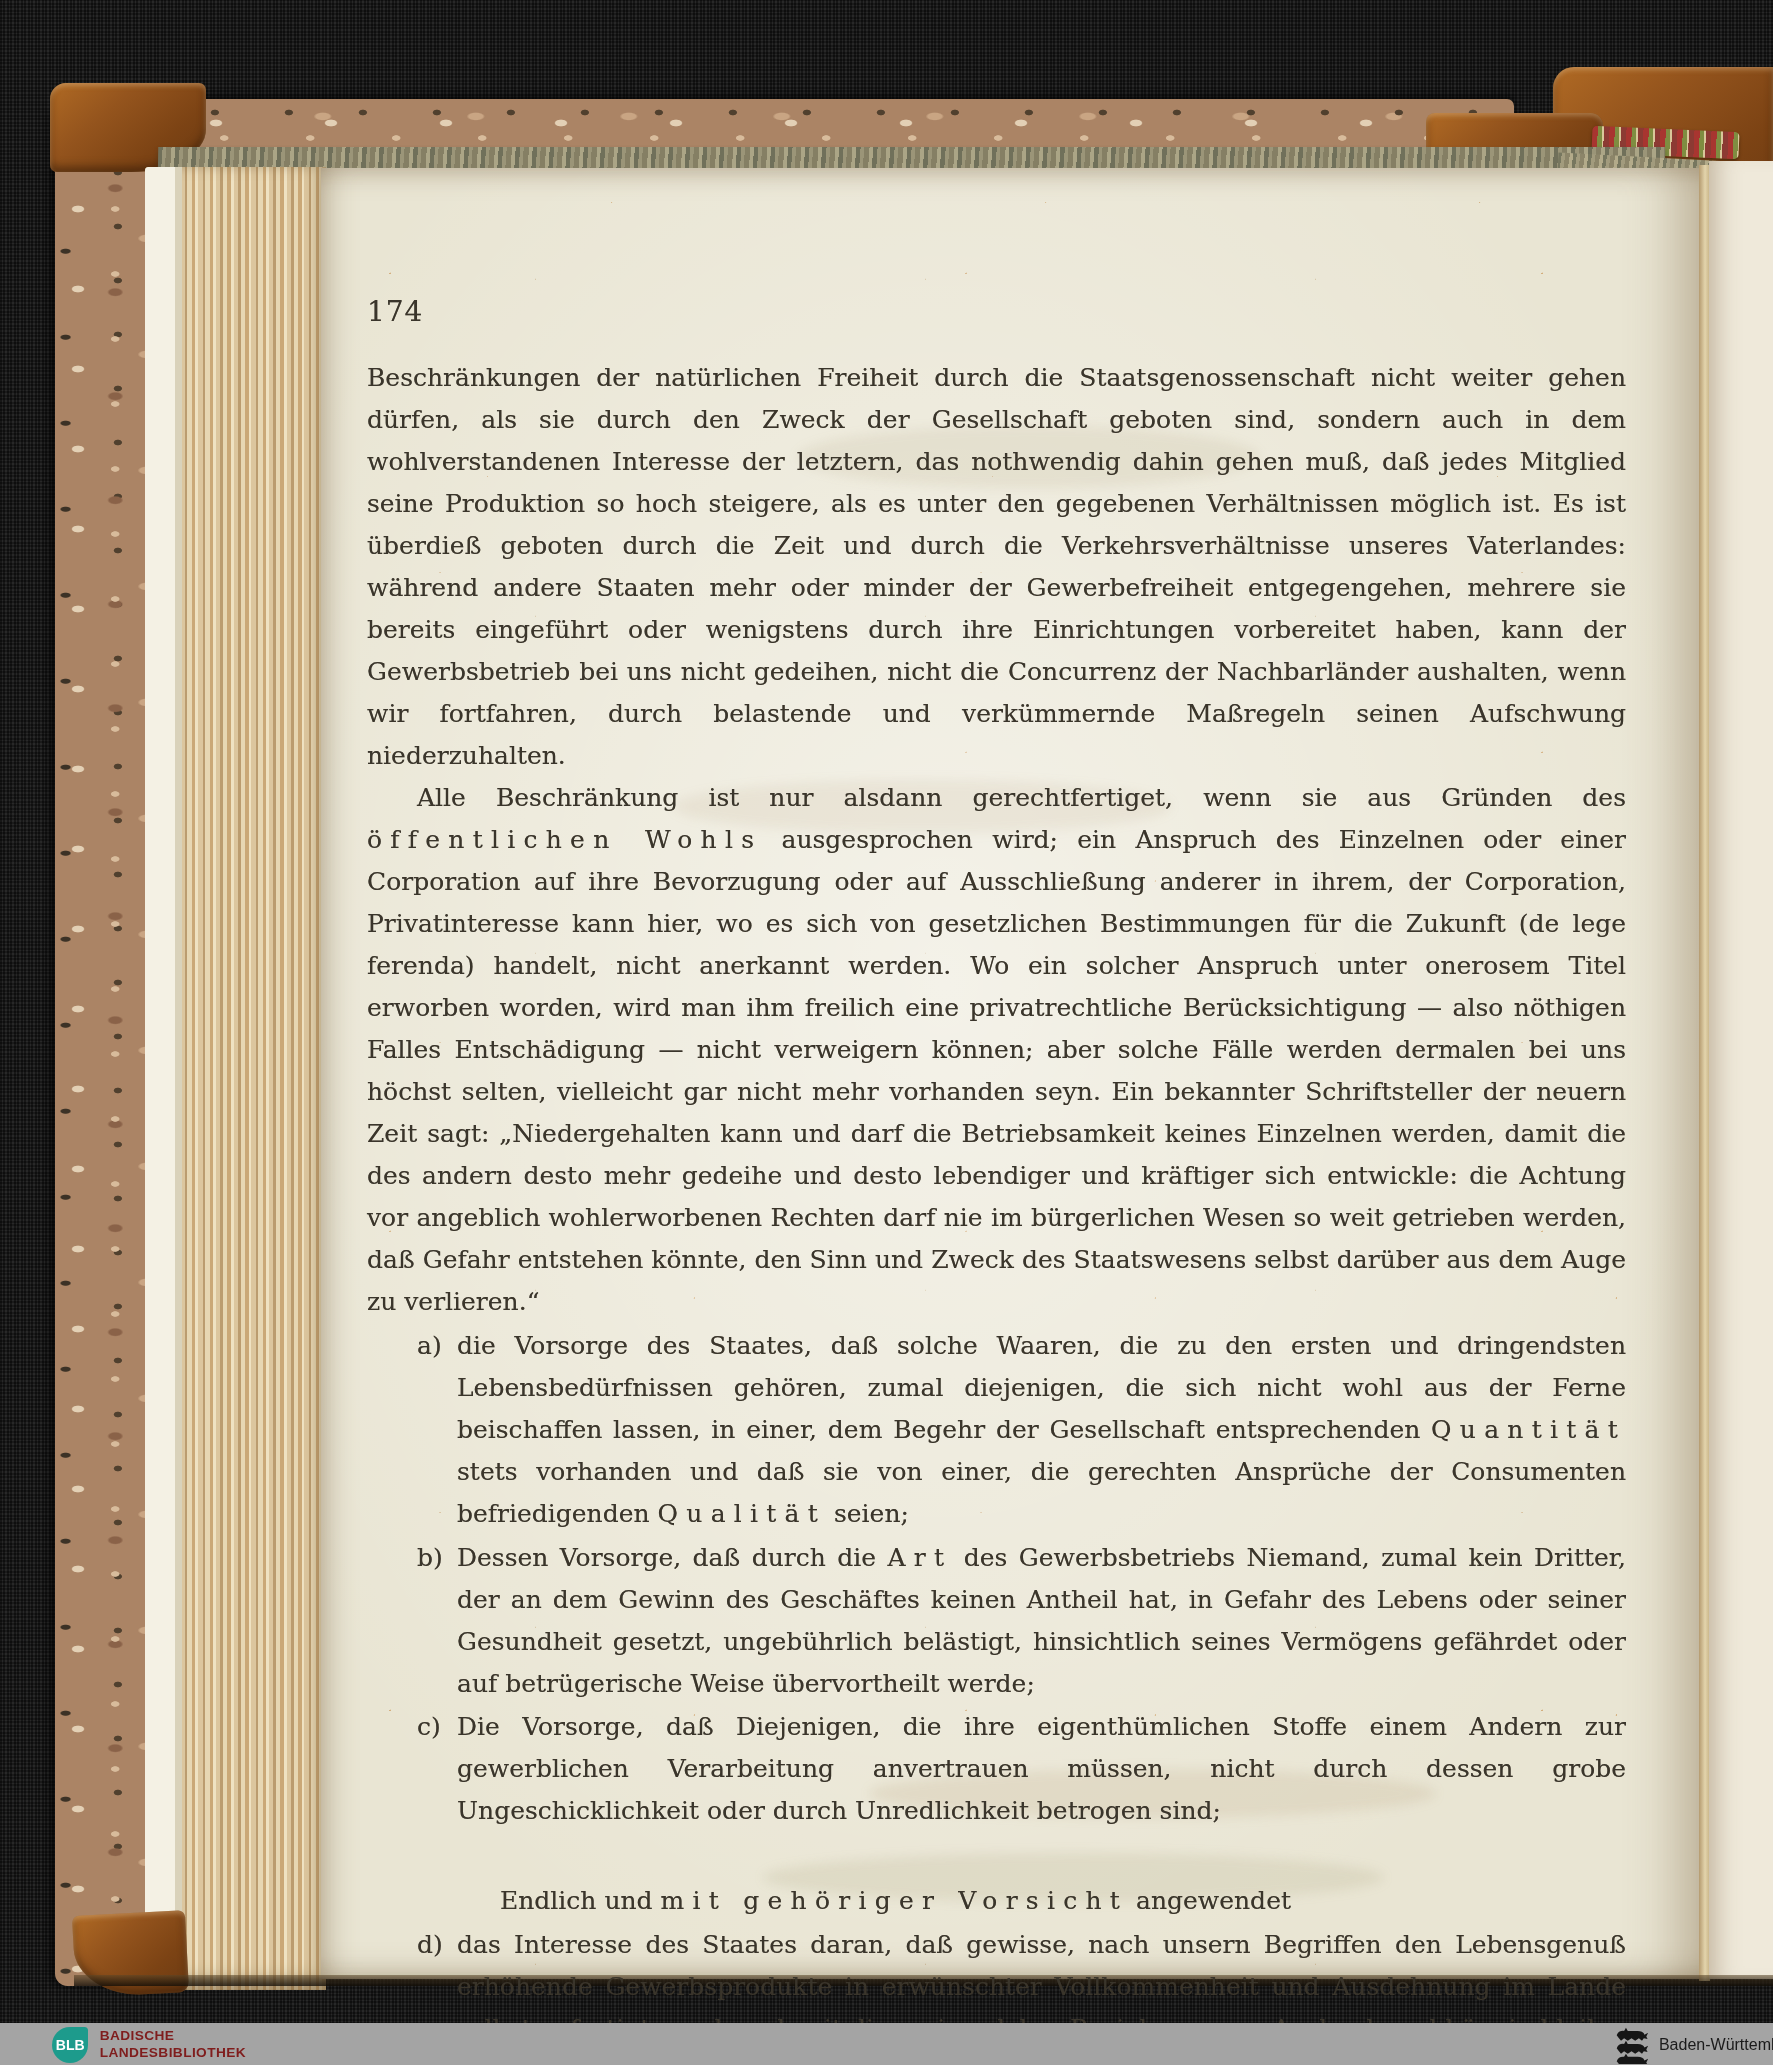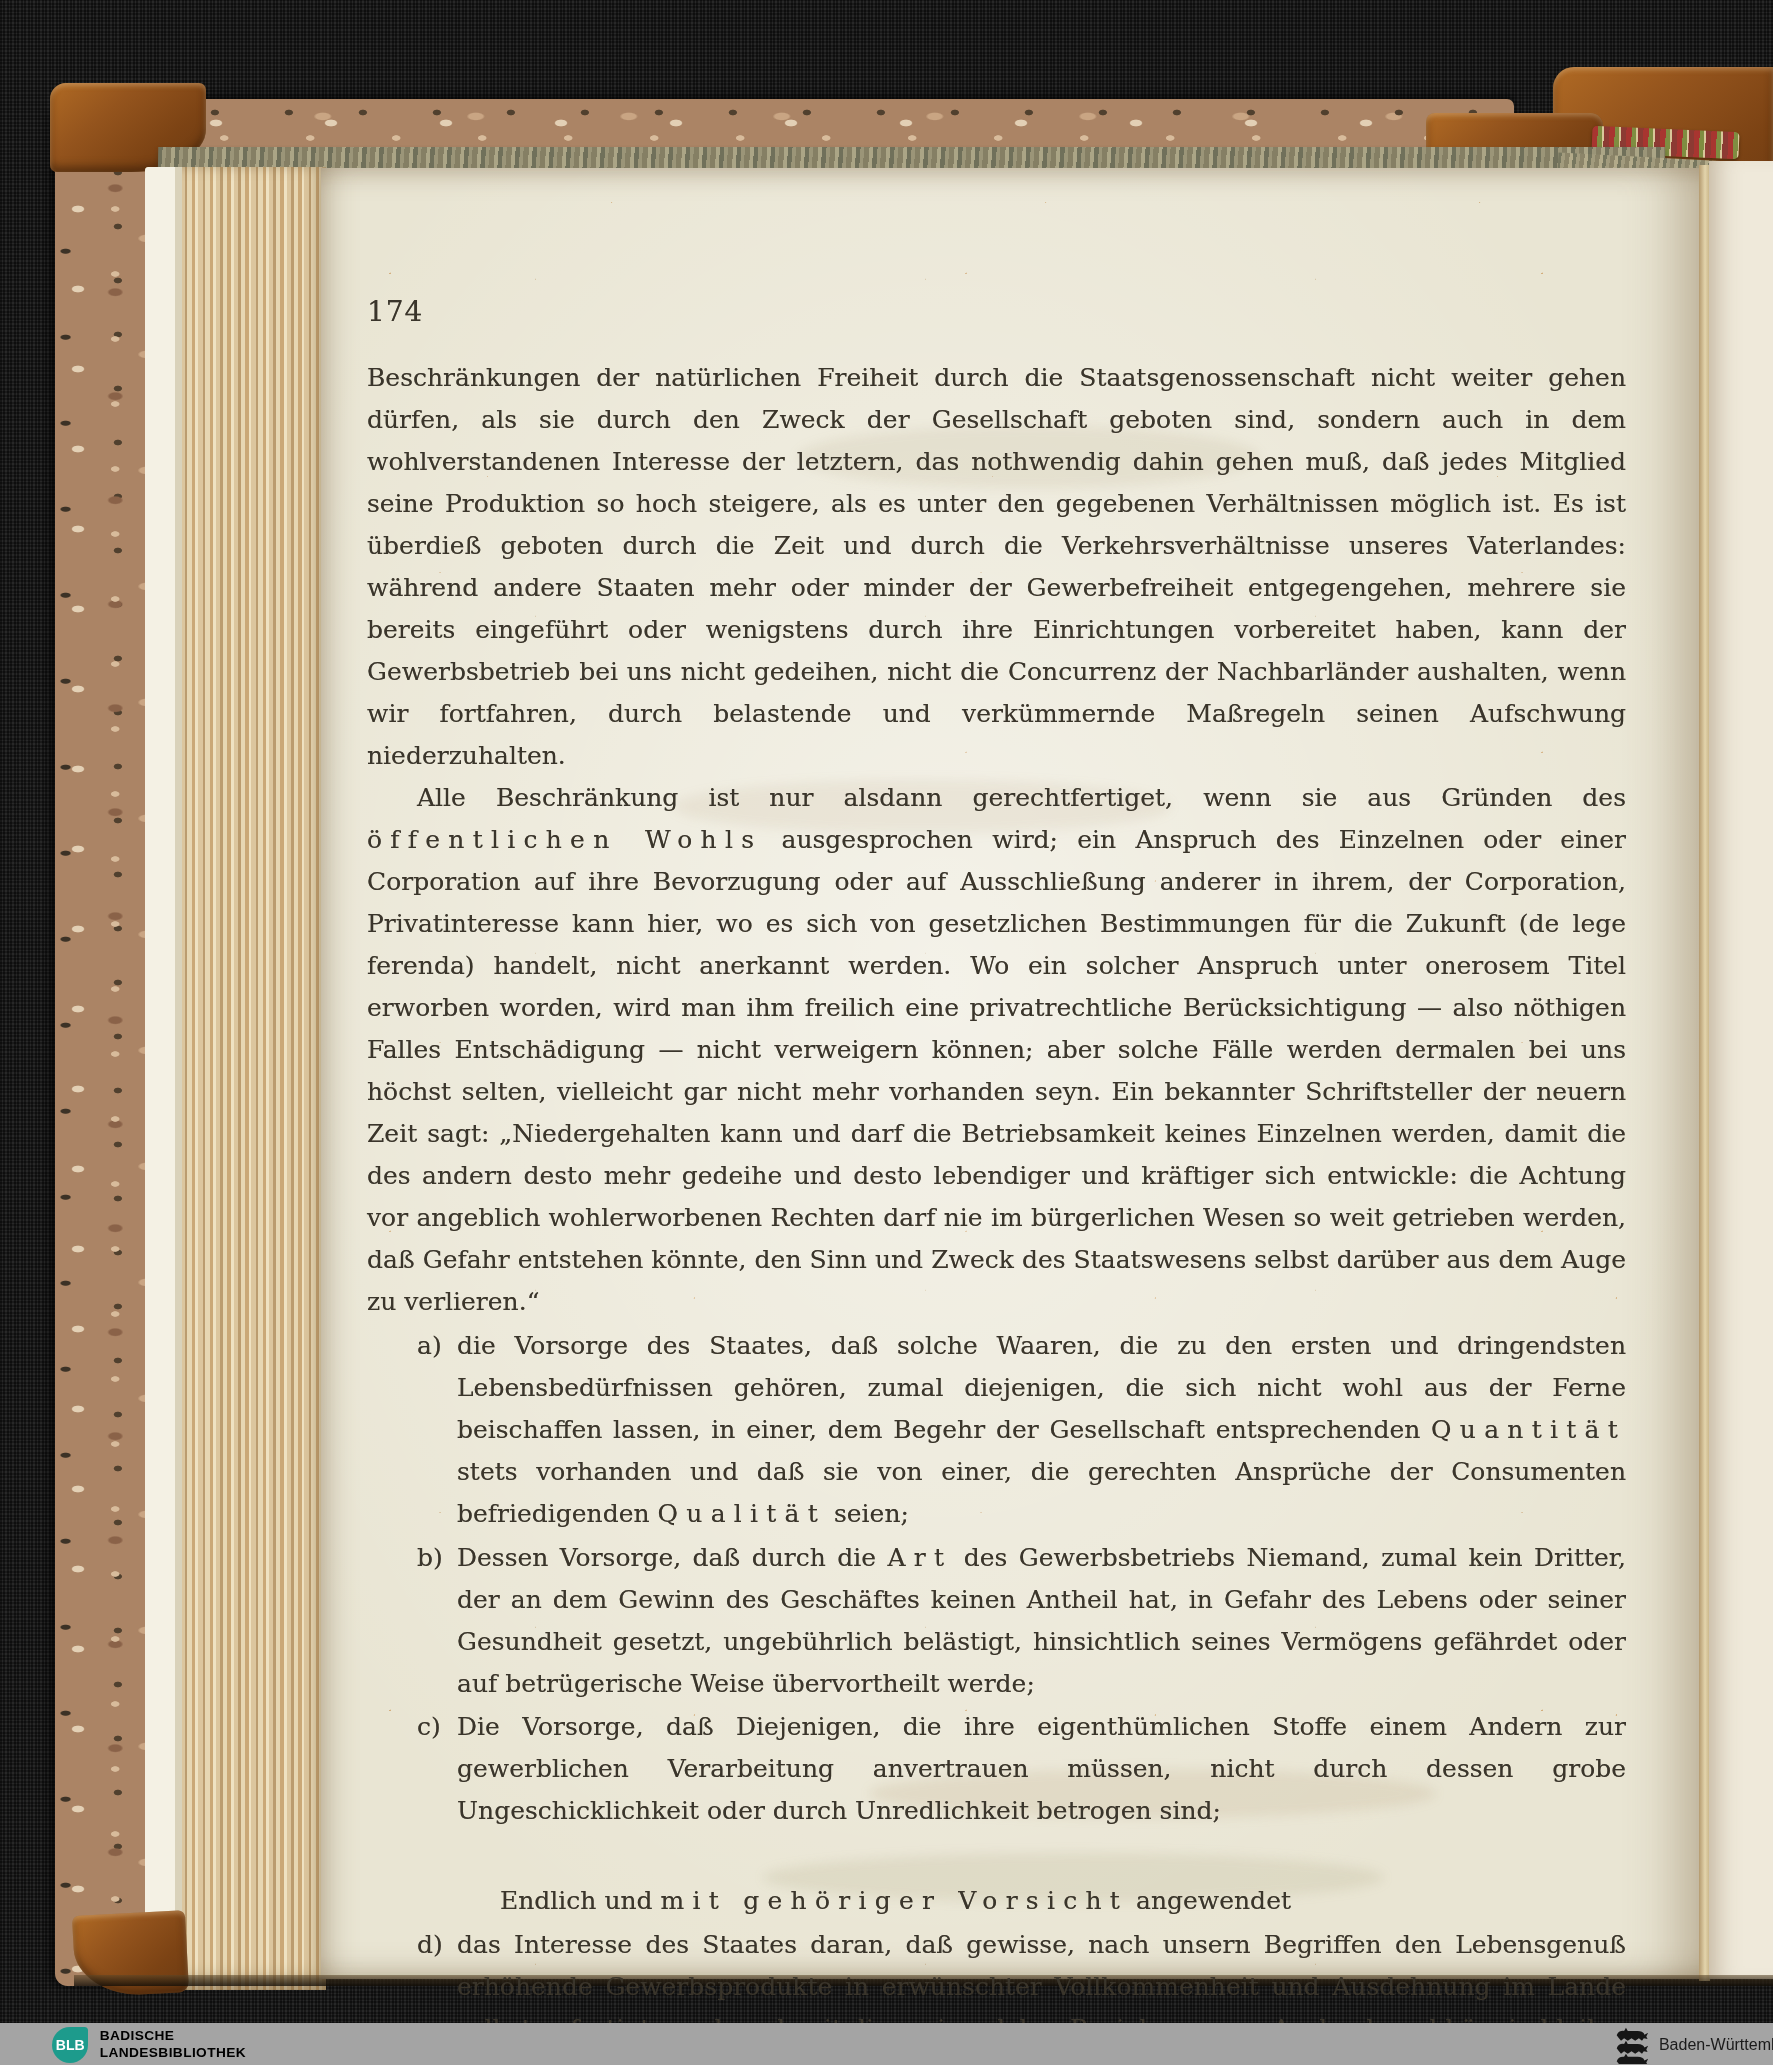--- a/index.html
+++ b/index.html
@@ -78,21 +78,21 @@
   .para.indent{text-indent:50px;}
   .para.list{position:relative;padding-left:90px;margin:1.8px 0;}
   .para.list .marker{position:absolute;left:50px;top:0;}
   .para.inset{margin-left:133px;text-align:left;margin-top:48px;}
   .sperr{letter-spacing:0.33em;}
   
   .footer{position:absolute;left:0;top:2023px;width:1773px;height:43px;background:#a4a4a4;
     display:flex;align-items:center;font-family:"Liberation Sans", sans-serif;padding-left:46px;}
   .blb-badge{width:36px;height:36px;margin-left:6.2px;background:#1d9b8c;border-radius:50% 10% 50% 50%;
     display:flex;align-items:center;justify-content:center;color:#ffffff;font-weight:700;font-size:14px;flex:0 0 auto;}
-  .lib-name{margin-left:11.5px;font-weight:700;font-size:13.7px;line-height:1.2;color:#000000;letter-spacing:0.4px;}
+  .lib-name{margin-left:11.5px;font-weight:700;font-size:13.7px;line-height:1.2;color:#7f1d1d;letter-spacing:0.4px;}
   .footer-right{margin-left:auto;display:flex;align-items:center;}
   .coa{width:37px;height:39px;flex:0 0 auto;}
   .state-label{font-size:16px;color:#1b1b1b;margin:0 16px 0 8.9px;}
 </style>
 </head>
 <body>
 
 <div class="stage">
 
   <div class="cover-top marbled"></div>

